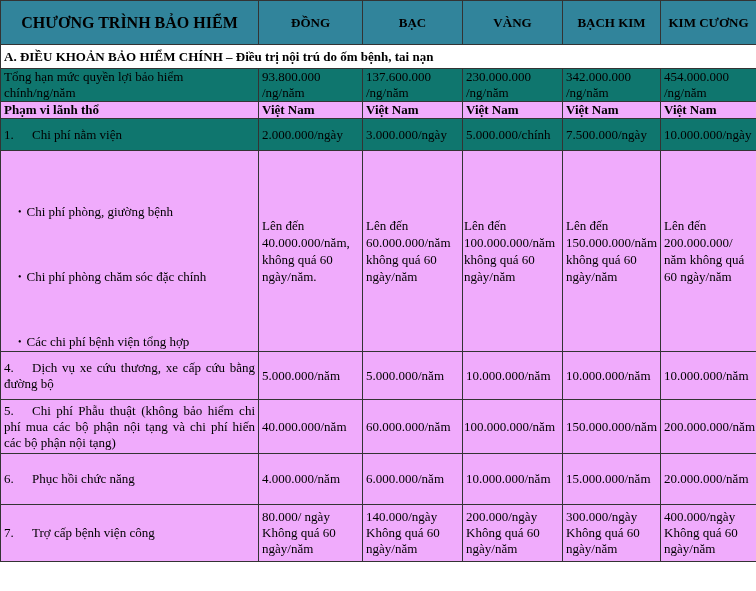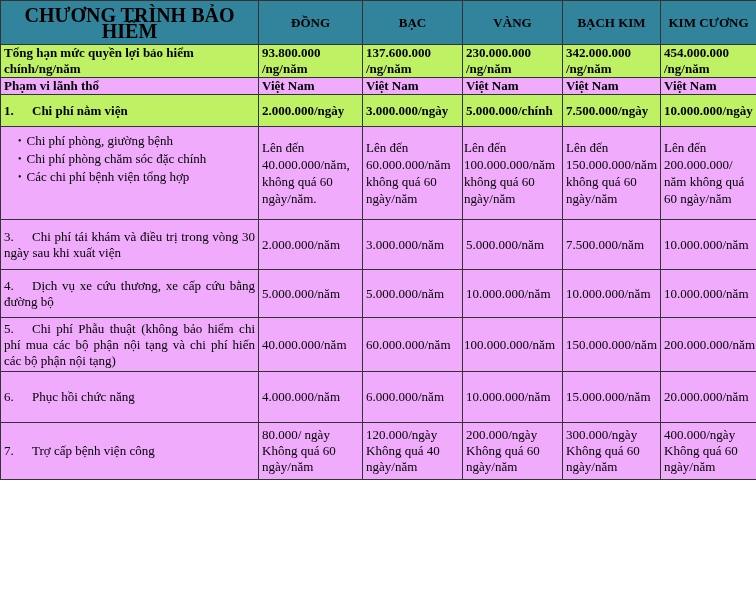--- a/index.html
+++ b/index.html
@@ -1,28 +1,28 @@
 <!DOCTYPE html>
 <html><head>
 <meta charset="utf-8">
 <style>
   html, body { margin:0; padding:0; background:#ffffff; }
   body { width:756px; height:591px; overflow:hidden; font-family:"Liberation Serif", "DejaVu Serif", serif; }
   table.ins { border-collapse:collapse; width:756px; table-layout:fixed; }
   table.ins td { border:1px solid #333; padding:0 3px; font-size:13px; line-height:16px; color:#000; vertical-align:middle; overflow:hidden; }
   .hdr td { background:#31849b; color:#ffffff; font-weight:bold; text-align:center; font-size:17px; line-height:20px; height:43px; border-color:#2a2a2a; }
-  .hdr td.first { font-size:20px; }
+  .hdr td.first { font-size:16px; }
   .sec td { background:#ffffff; color:#e00000; font-weight:bold; font-size:13px; height:23px; padding-left:12px; }
-  .blue td { background:#bef264; font-weight:bold; }
+  .blue td { background:#0f766e; font-weight:normal; }
   .white td { background:#f0abfc; }
   .c { text-align:left; }
   .j { text-align:justify; text-align-last:left; }
   .num { display:inline-block; width:28px; }
   ul.bul { margin:0; padding:0 0 0 14px; list-style:none; }
-  ul.bul li { line-height:17px; }
+  ul.bul li { line-height:17px;margin-top:47px; }
   ul.bul li::before { content:"\2022"; font-size:10px; margin-right:5px; position:relative; top:-1px; }
 </style>
 </head>
 <body>
 
 <table class="ins">
   <colgroup>
     <col style="width:258px">
       <col style="width:104px">
       <col style="width:100px">
@@ -34,20 +34,23 @@
   <tbody>
       <tr class="hdr">
     <td class="first">CHƯƠNG TRÌNH BẢO HIỂM</td>
     <td>ĐỒNG</td>
     <td>BẠC</td>
     <td>VÀNG</td>
     <td>BẠCH KIM</td>
     <td>KIM CƯƠNG</td>
   </tr>
 
+  <tr class="sec">
+    <td colspan="6">A.   ĐIỀU KHOẢN BẢO HIỂM CHÍNH – Điều trị nội trú do ốm bệnh, tai nạn</td>
+  </tr>
 
   <tr class="blue" style="height:33px">
     <td>Tổng hạn mức quyền lợi bảo hiểm chính/ng/năm</td>
     <td class="c">93.800.000 /ng/năm</td>
     <td class="c">137.600.000 /ng/năm</td>
     <td class="c">230.000.000 /ng/năm</td>
     <td class="c">342.000.000 /ng/năm</td>
     <td class="c">454.000.000 /ng/năm</td>
   </tr>
 
@@ -78,28 +81,20 @@
       </ul>
     </td>
     <td class="c" style="line-height:17px">Lên đến 40.000.000/năm, không quá 60 ngày/năm.</td>
     <td class="c" style="line-height:17px">Lên đến 60.000.000/năm không quá 60 ngày/năm</td>
     <td class="c" style="line-height:17px;padding:12px 1px">Lên đến 100.000.000/năm không quá 60 ngày/năm</td>
     <td class="c" style="line-height:17px">Lên đến 150.000.000/năm không quá 60 ngày/năm</td>
     <td class="c" style="line-height:17px">Lên đến 200.000.000/ năm không quá 60 ngày/năm</td>
   </tr>
 
 
-  <tr class="white" style="height:50px">
-    <td class="j"><span class="num">3.</span><span>Chi phí tái khám và điều trị trong vòng 30 ngày sau khi xuất viện</span></td>
-    <td class="c">2.000.000/năm</td>
-    <td class="c">3.000.000/năm</td>
-    <td class="c">5.000.000/năm</td>
-    <td class="c">7.500.000/năm</td>
-    <td class="c">10.000.000/năm</td>
-  </tr>
 
   <tr class="white" style="height:48px">
     <td class="j"><span class="num">4.</span><span>Dịch vụ xe cứu thương, xe cấp cứu bằng đường bộ</span></td>
     <td class="c">5.000.000/năm</td>
     <td class="c">5.000.000/năm</td>
     <td class="c">10.000.000/năm</td>
     <td class="c">10.000.000/năm</td>
     <td class="c">10.000.000/năm</td>
   </tr>
 
@@ -117,20 +112,20 @@
     <td class="c">4.000.000/năm</td>
     <td class="c">6.000.000/năm</td>
     <td class="c">10.000.000/năm</td>
     <td class="c">15.000.000/năm</td>
     <td class="c">20.000.000/năm</td>
   </tr>
 
   <tr class="white" style="height:57px">
     <td><span class="num">7.</span><span>Trợ cấp bệnh viện công</span></td>
     <td class="c">80.000/ ngày Không quá 60 ngày/năm</td>
-    <td class="c">120.000/ngày Không quá 40 ngày/năm</td>
+    <td class="c">140.000/ngày Không quá 60 ngày/năm</td>
     <td class="c">200.000/ngày Không quá 60 ngày/năm</td>
     <td class="c">300.000/ngày Không quá 60 ngày/năm</td>
     <td class="c">400.000/ngày Không quá 60 ngày/năm</td>
   </tr>
 
 </tbody>
   </table>
 
 </body></html>

